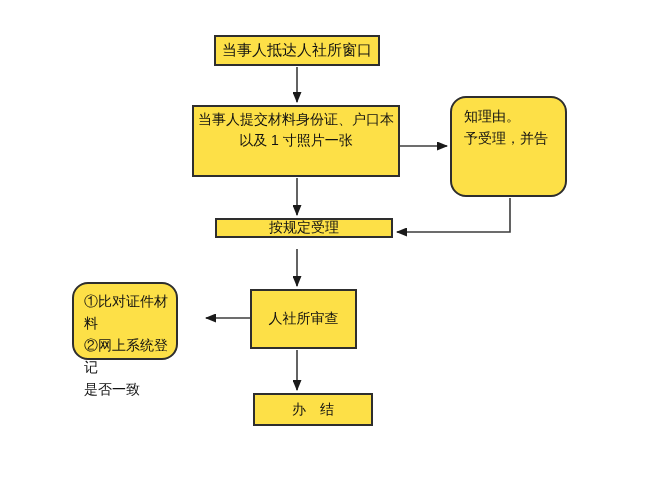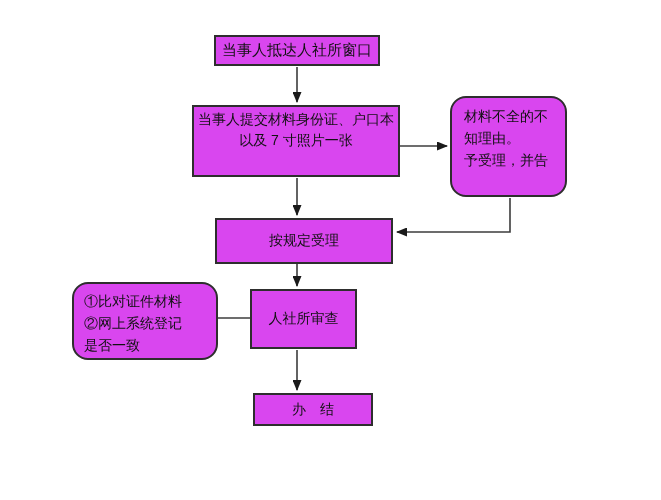--- a/index.html
+++ b/index.html
@@ -18,21 +18,21 @@
   }
   .connectors {
     position: absolute;
     left: 0;
     top: 0;
     width: 661px;
     height: 500px;
   }
   .node {
     position: absolute;
-    background: #d946ef;
+    background: #fde047;
     border: 2px solid #2e2e2e;
     box-sizing: border-box;
     font-size: 14px;
     color: #111111;
   }
   .node.center {
     display: flex;
     align-items: center;
     justify-content: center;
     text-align: center;
@@ -53,24 +53,24 @@
     text-align: center;
     line-height: 21px;
   }
   #node-reject {
     left: 450px; top: 96px; width: 117px; height: 101px;
     padding: 7px 6px 0 12px;
     line-height: 22px;
     text-align: left;
   }
   #node-accept {
-    left: 215px; top: 218px; width: 178px; height: 46px;
+    left: 215px; top: 218px; width: 178px; height: 20px;
   }
   #node-check {
-    left: 72px; top: 282px; width: 146px; height: 78px;
+    left: 72px; top: 282px; width: 106px; height: 78px;
     padding: 6px 4px 0 10px;
     line-height: 22px;
     text-align: left;
   }
   #node-review {
     left: 250px; top: 289px; width: 107px; height: 60px; align-items: center;
   }
   #node-done {
     left: 253px; top: 393px; width: 120px; height: 33px;
   }
@@ -97,25 +97,24 @@
     <path d="M250 318 L206 318" fill="none" stroke="#3c3c3c" stroke-width="1.6" marker-end="url(#arrowhead)"></path>
     <path d="M297 350 L297 390" fill="none" stroke="#3c3c3c" stroke-width="1.6" marker-end="url(#arrowhead)"></path>
   </svg>
 
   <div class="node center" id="node-arrive">
     <span class="line">当事人抵达人社所窗口</span>
   </div>
 
   <div class="node" id="node-submit">
     <span class="line">当事人提交材料身份证、户口本</span>
-    <span class="line">以及 7 寸照片一张</span>
+    <span class="line">以及 1 寸照片一张</span>
   </div>
 
   <div class="node rounded" id="node-reject">
-    <span class="line">材料不全的不</span>
     <span class="line">知理由。</span>
     <span class="line">予受理，并告</span>
   </div>
 
   <div class="node center" id="node-accept">
     <span class="line">按规定受理</span>
   </div>
 
   <div class="node rounded" id="node-check">
     <span class="line">①比对证件材料</span>

